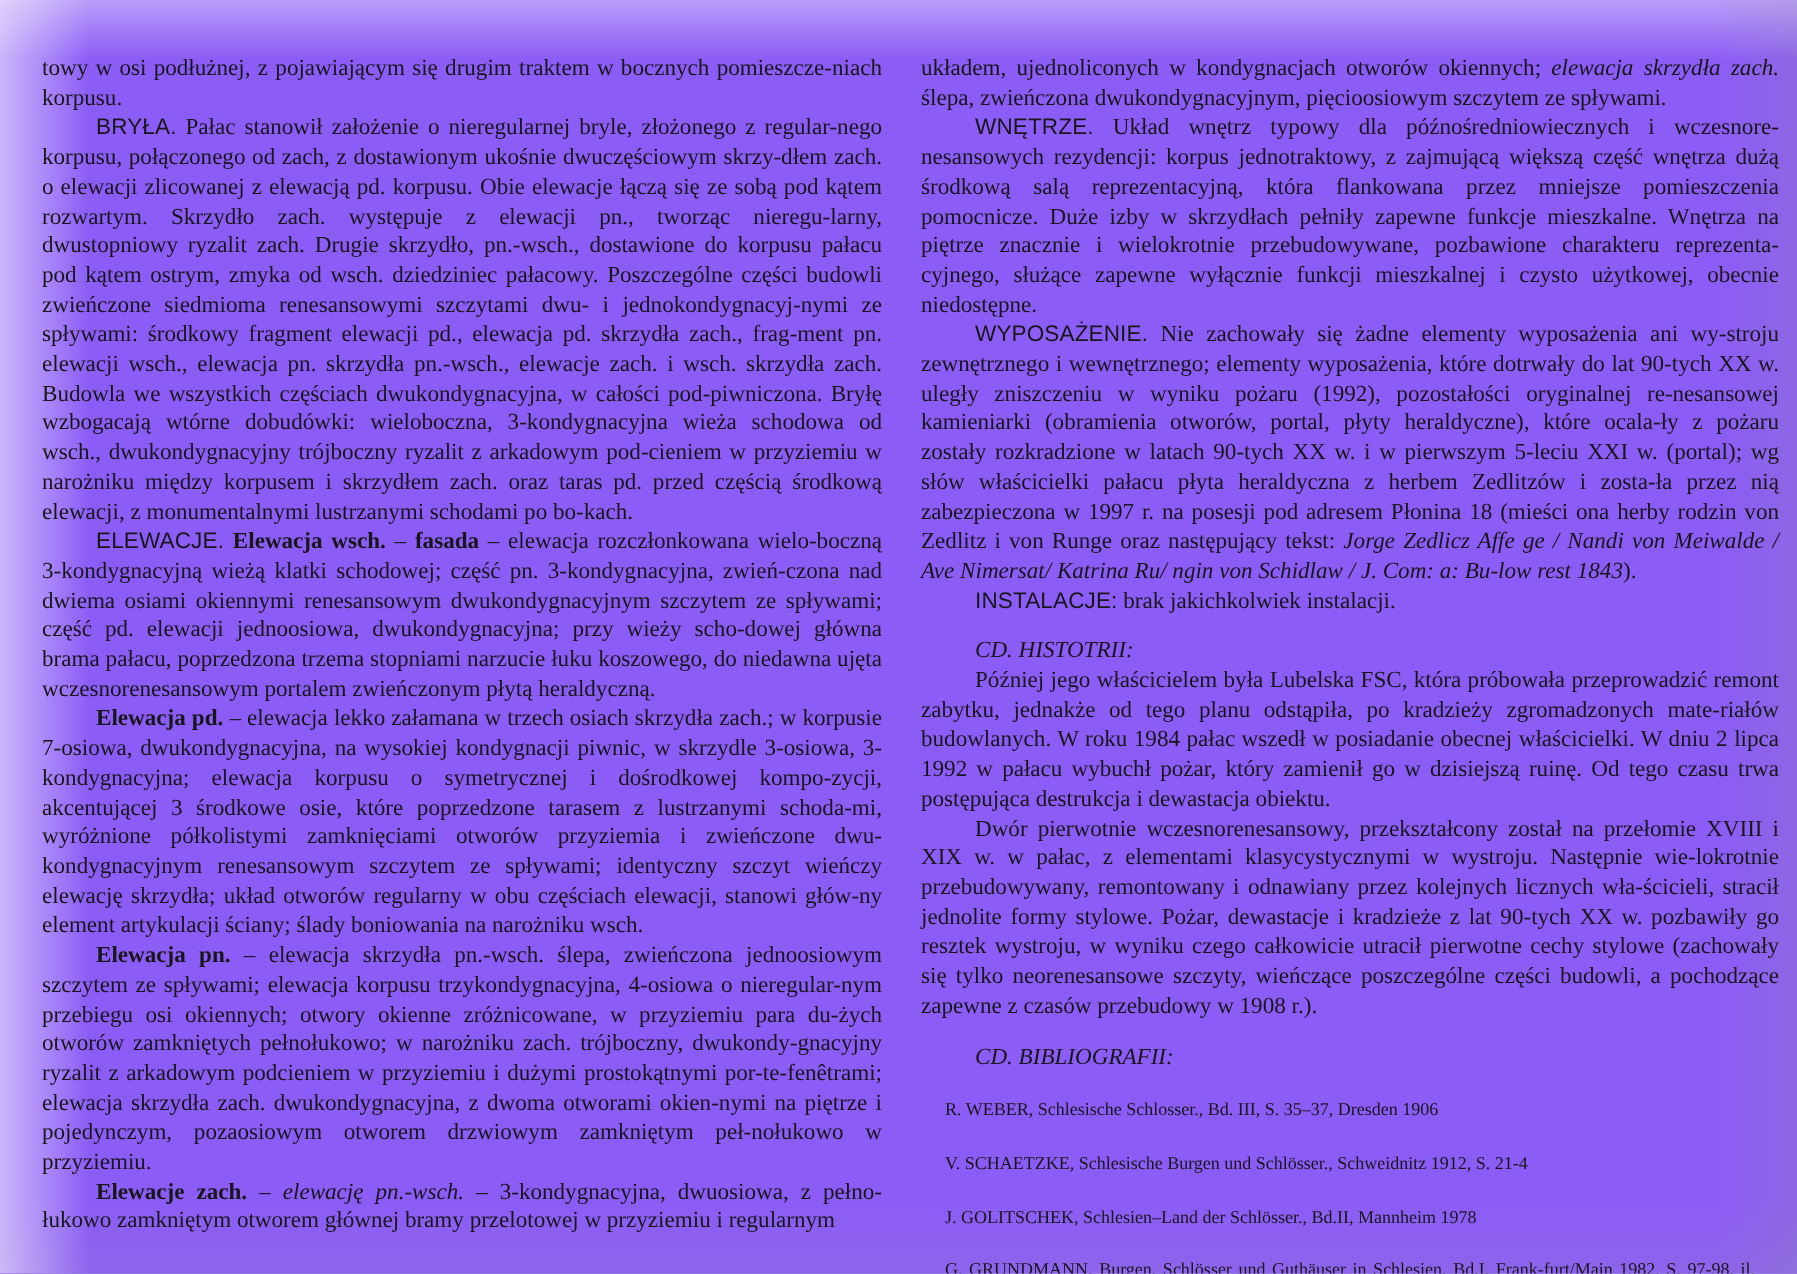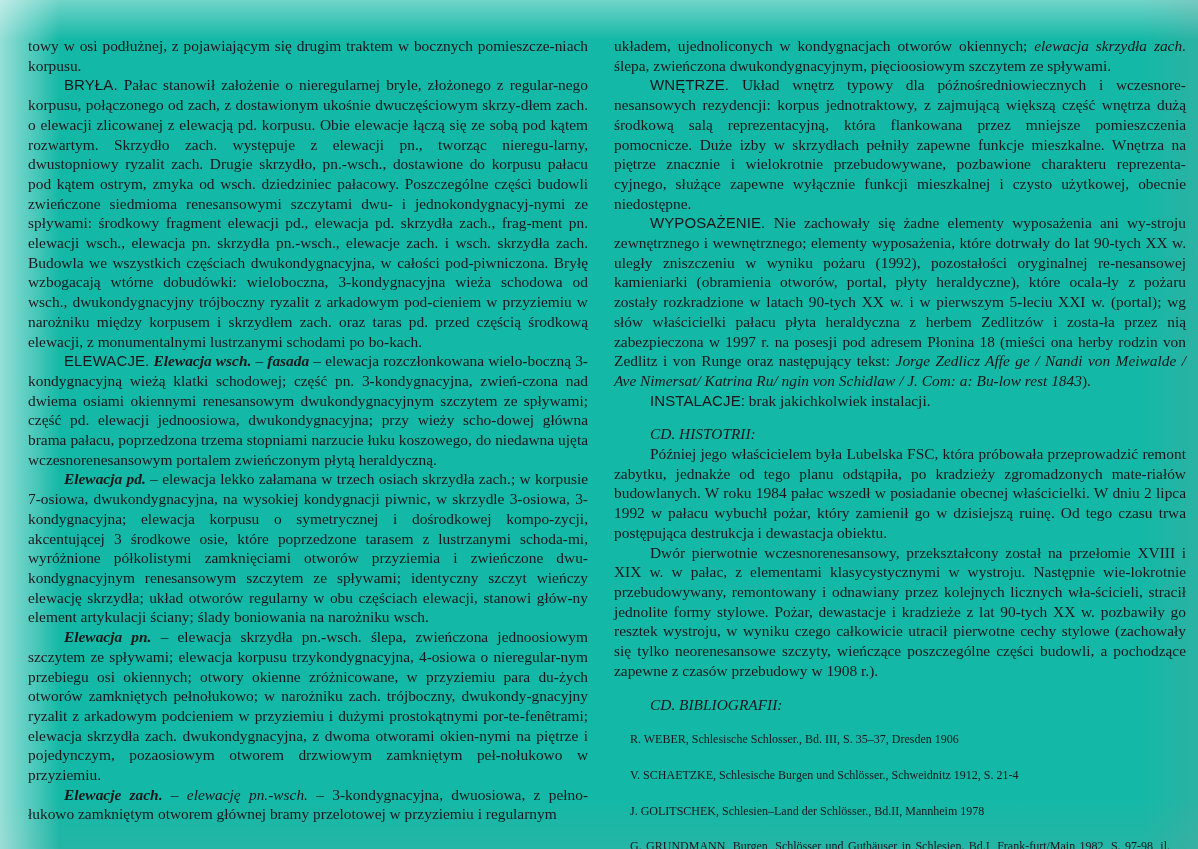--- a/index.html
+++ b/index.html
@@ -12,21 +12,21 @@
     height: 849px;
     background: #c8c8c8;
     font-family: "Liberation Serif", serif;
     overflow: hidden;
   }
 
   .page {
     position: relative;
     width: 1198px;
     height: 849px;
-    background: #14b8a6;
+    background: #8b5cf6;
     box-sizing: border-box;
     overflow: hidden;
   }
 
   
   .paper-tone {
     position: absolute;
     inset: 0;
     pointer-events: none;
     background:
@@ -71,21 +71,20 @@
   .kw {
     font-family: "Liberation Sans", sans-serif;
     font-size: 15.0px;
     letter-spacing: 0.1px;
   }
 
   .it {
     font-style: italic;
   }
   .it-b {
-    font-style: italic;
     font-weight: bold;
   }
 
   .heading-it {
     font-style: italic;
     font-weight: normal;
     font-size: 15.4px;
   }
 
   .bib-line {

